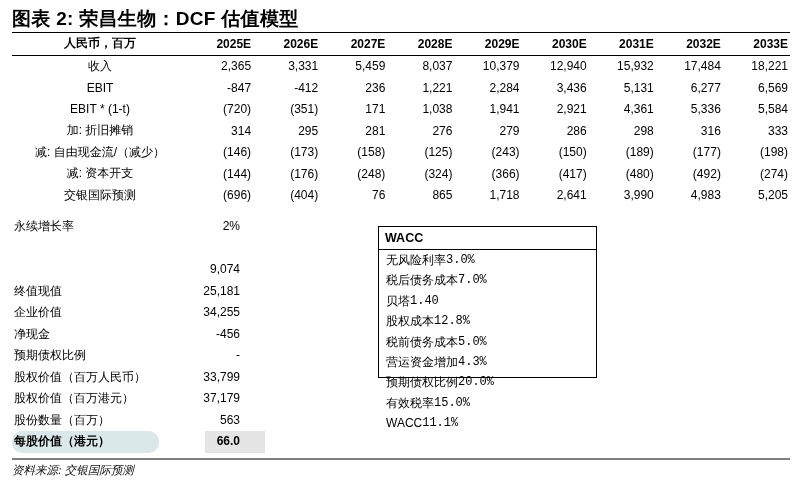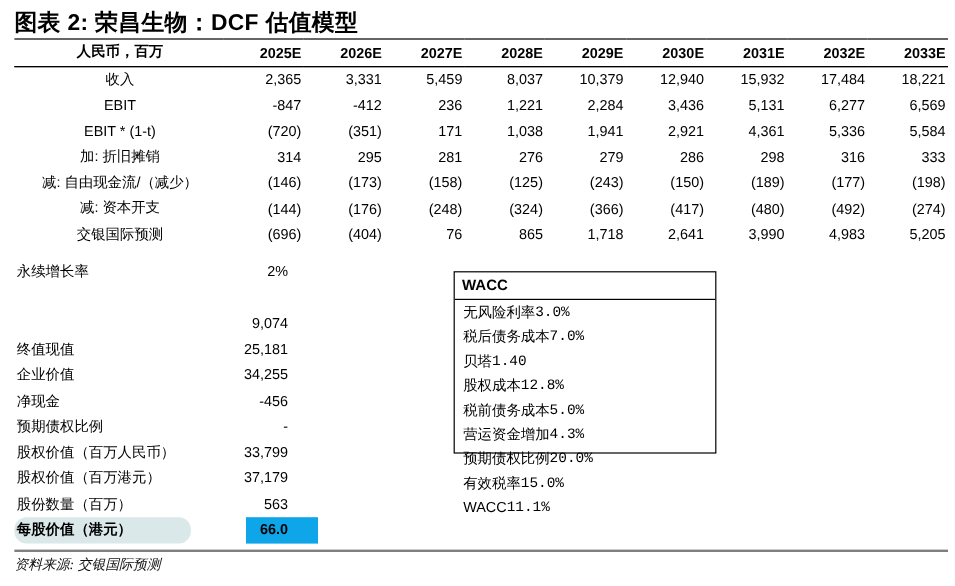--- a/index.html
+++ b/index.html
@@ -194,21 +194,21 @@
       <div class="srow">
         <span class="slabel">股权价值（百万港元）</span>
         <span class="svalue">37,179</span>
       </div>
       <div class="srow">
         <span class="slabel">股份数量（百万）</span>
         <span class="svalue">563</span>
       </div>
       <div class="srow hl">
         <span class="slabel" style="background: rgb(219, 232, 233); border-radius: 10px;">每股价值（港元）</span>
-        <span class="svalue" style="background: #0ea5e9; margin-left: 46px;">66.0</span>
+        <span class="svalue" style="background: #e5e5e5; margin-left: 46px;">66.0</span>
       </div>
     </div>
 
   <div class="wacc">
     <div class="wacc-header">WACC</div>
     <div>
 
     <div class="wrow">
           <span class="wlabel">无风险利率</span>
           <span class="wvalue">3.0%</span>

